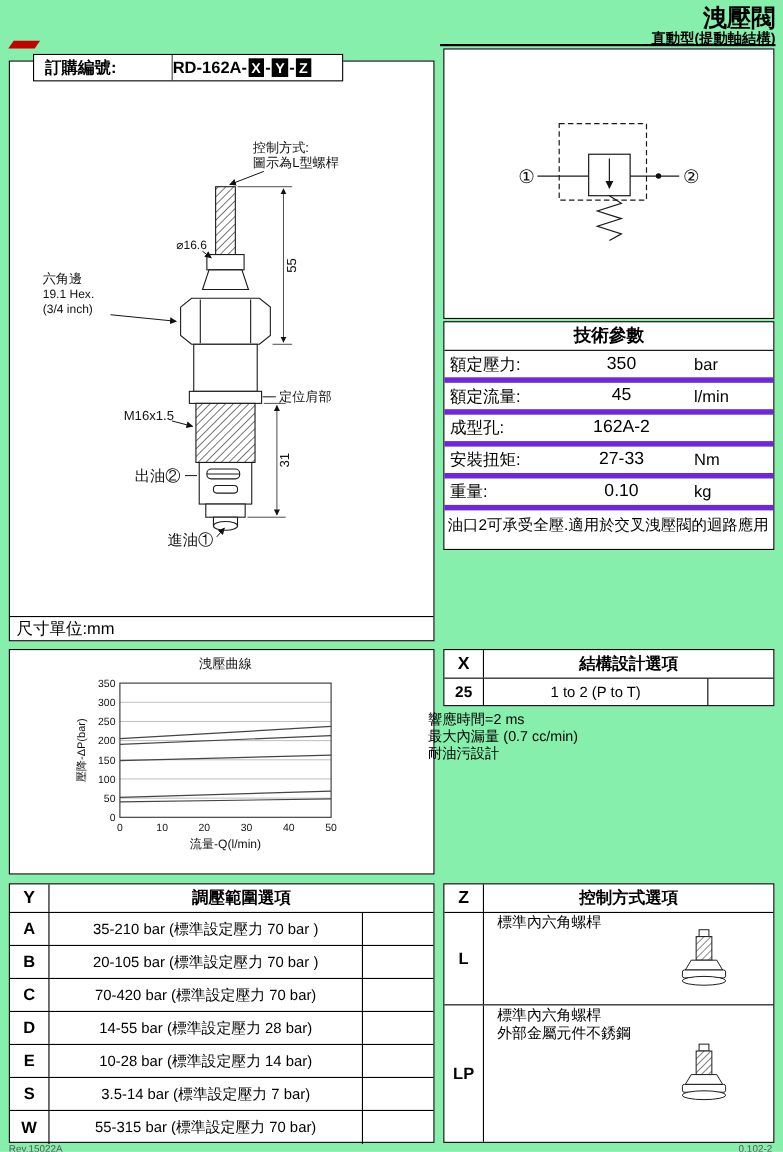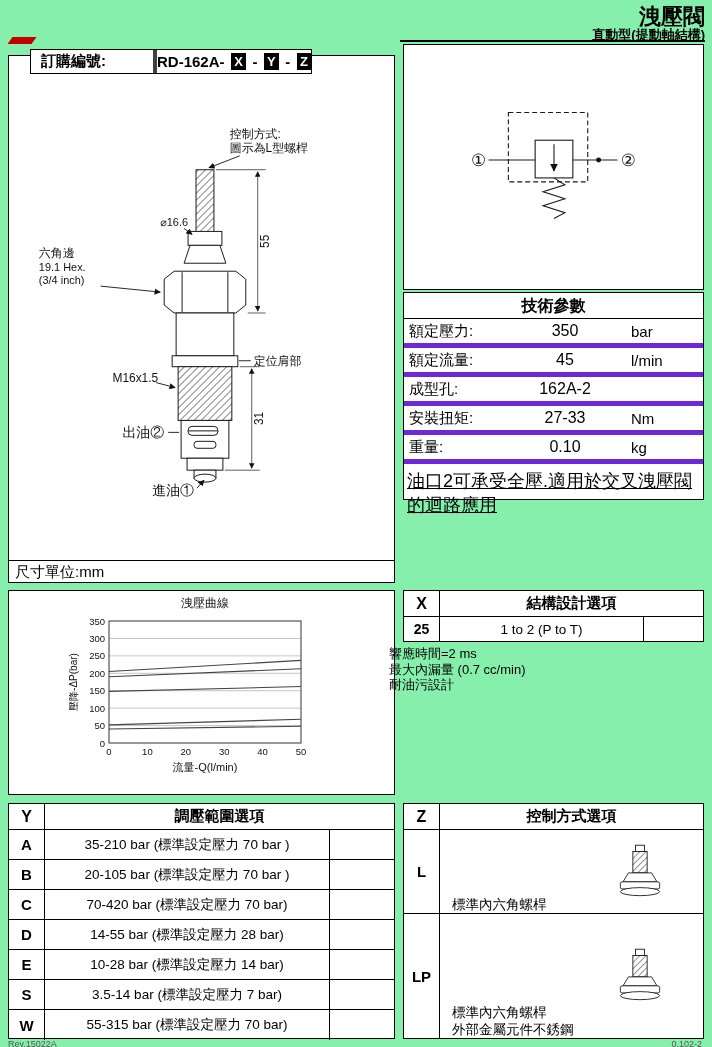--- a/index.html
+++ b/index.html
@@ -8,43 +8,43 @@
           font-family:"Liberation Sans", sans-serif; overflow:hidden; margin:0 auto; }
   .box { position:absolute; border:1px solid #000; background:#fff; }
 
   .page-title { position:absolute; top:2px; right:7px; font-size:22px; font-weight:bold; }
   .page-subtitle { position:absolute; top:26px; right:7px; font-size:13px; font-weight:bold; }
   .header-rule { position:absolute; top:40px; left:400px; right:7px; height:2px; background:#000; }
   .red-mark { position:absolute; top:37px; left:10px; width:24px; height:7px; background:#c40000; transform:skewX(-35deg); }
 
   .order-box { position:absolute; left:30px; top:49px; width:282px; height:25px; border:1px solid #000;
                display:flex; background:#fff; z-index:5; }
-  .order-label { width:126px; border-right:4px solid #404040; font-weight:bold; font-size:15px;
+  .order-label { width:126px; border-right:1px solid #404040; font-weight:bold; font-size:15px;
                  display:flex; align-items:center; padding-left:10px; }
-  .order-code { flex:1; display:flex; align-items:center; justify-content:space-between; font-weight:bold;
+  .order-code { flex:1; display:flex; align-items:center; justify-content:flex-start; font-weight:bold;
                 font-size:15px; gap:1px; }
   .code-box { display:inline-block; background:#000; color:#fff; font-size:13px; font-weight:bold;
               padding:0 3px; line-height:17px; }
 
   .drawing-box { left:8px; top:55px; width:387px; height:528px; }
   .valve-svg { position:absolute; left:0; top:20px; width:385px; height:470px; }
   .unit-note { position:absolute; left:0; right:0; bottom:0; height:22px; border-top:1px solid #000;
                font-size:15px; line-height:21px; padding-left:6px; }
 
   .symbol-box { left:403px; top:44px; width:301px; height:246px; }
   .symbol-svg { position:absolute; left:0; top:0; width:299px; height:244px; }
 
   .specs-box { left:403px; top:292px; width:301px; height:208px; }
   .specs-header { height:26px; line-height:25px; text-align:center; font-weight:bold; font-size:16px;
                   border-bottom:1px solid #000; }
   .spec-row { display:flex; height:29px; align-items:center; border-bottom:5px solid #6d28d9; font-size:15px; }
   .spec-label { width:95px; padding-left:5px; }
   .spec-value { flex:1; text-align:center; font-size:16px; }
   .spec-unit { width:72px; font-size:15px; }
-  .specs-note { font-size:18px; padding:5px 3px;text-decoration:underline; }
+  .specs-note { font-size:14px; padding:5px 3px; }
 
   .chart-box { left:8px; top:590px; width:387px; height:205px; }
   #chart-svg { position:absolute; left:0; top:0; }
 
   .opt-header { display:flex; height:26px; border-bottom:1px solid #000; }
   .opt-key { width:36px; border-right:1px solid #000; display:flex; align-items:center;
              justify-content:center; font-weight:bold; font-size:16px; }
   .opt-title { flex:1; display:flex; align-items:center; justify-content:center; font-weight:bold; font-size:15px; }
 
   .x-box { left:403px; top:590px; width:301px; height:52px; }
@@ -62,21 +62,21 @@
   .y-val { flex:1; display:flex; align-items:center; justify-content:center; }
   .y-tail { width:65px; border-left:1px solid #000; }
 
   .z-box { left:403px; top:803px; width:301px; height:236px; display:flex; flex-direction:column; }
   .z-row { display:flex; border-bottom:1px solid #000; }
   .z-row:last-child { border-bottom:none; }
   .z-row-l { height:84px; }
   .z-row-lp { flex:1; }
   .z-key { width:36px; border-right:1px solid #000; display:flex; align-items:center;
            justify-content:center; font-weight:bold; font-size:15px; }
-  .z-content { flex:1; position:relative; display:flex; flex-direction:column; justify-content:flex-end;
+  .z-content { flex:1; position:relative; display:flex; flex-direction:column; justify-content:flex-start;
                padding-left:12px; font-size:13.5px; line-height:17px; }
   .z-icon { position:absolute; right:38px; top:50%; transform:translateY(-50%); }
 
   .footer-left  { position:absolute; left:8px;  top:1039px; font-size:9px; color:#555; }
   .footer-right { position:absolute; right:10px; top:1039px; font-size:9px; color:#555; }
 </style>
 </head>
 <body>
 
 <div class="page">

